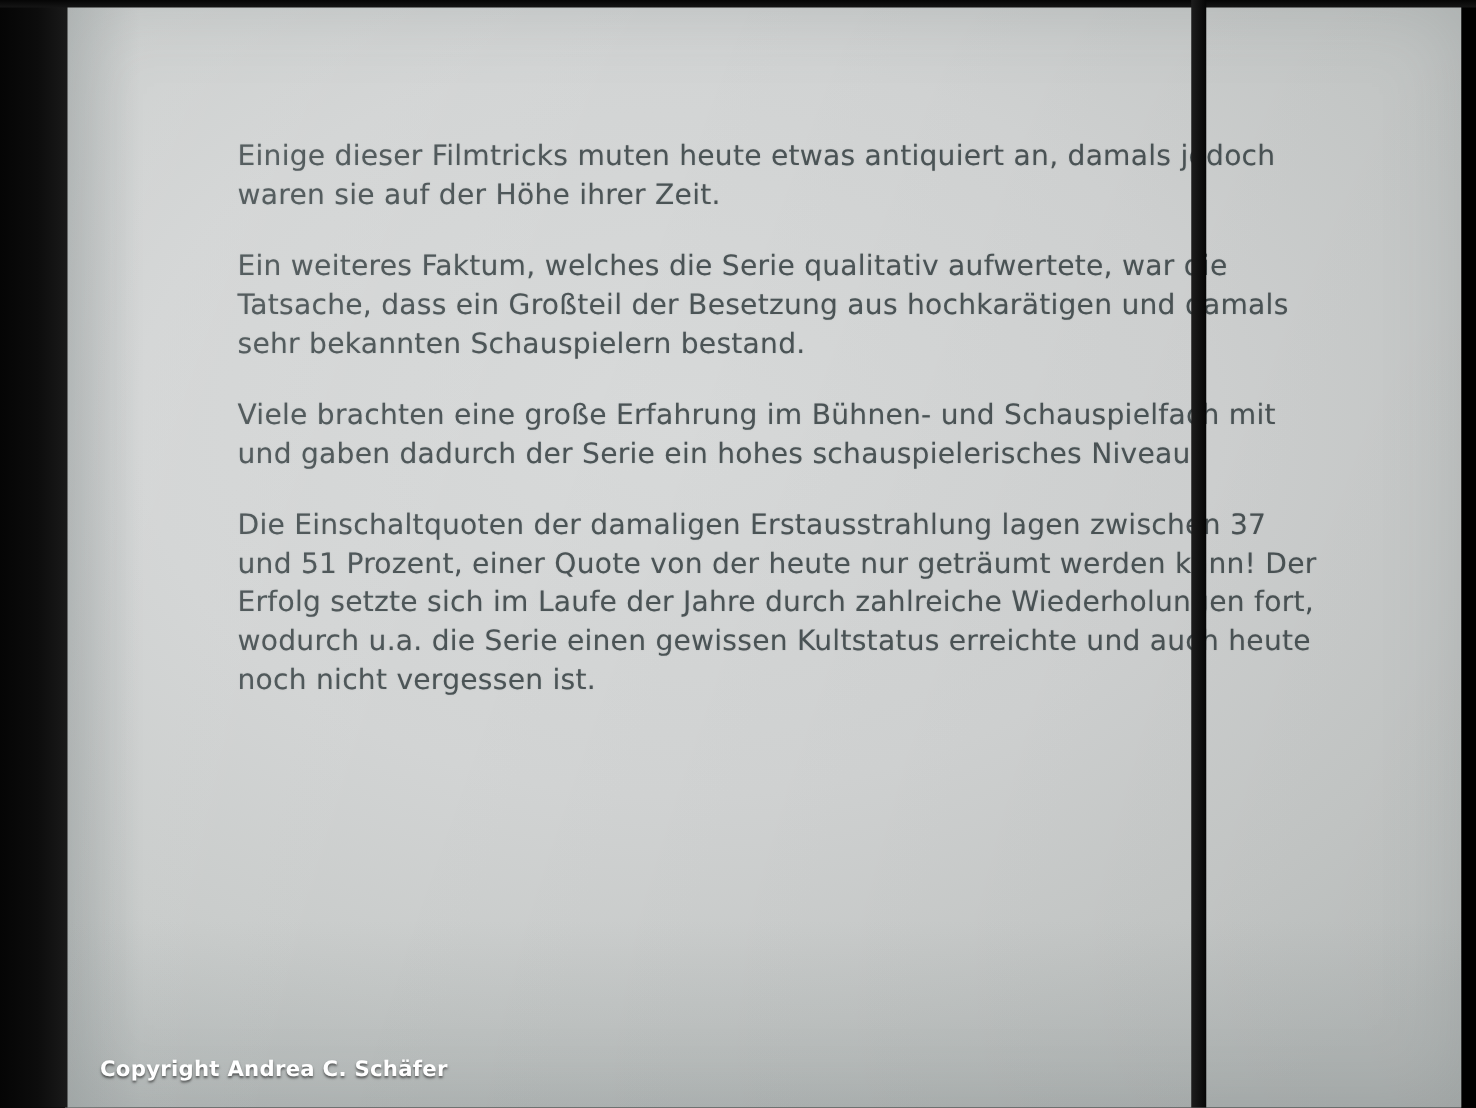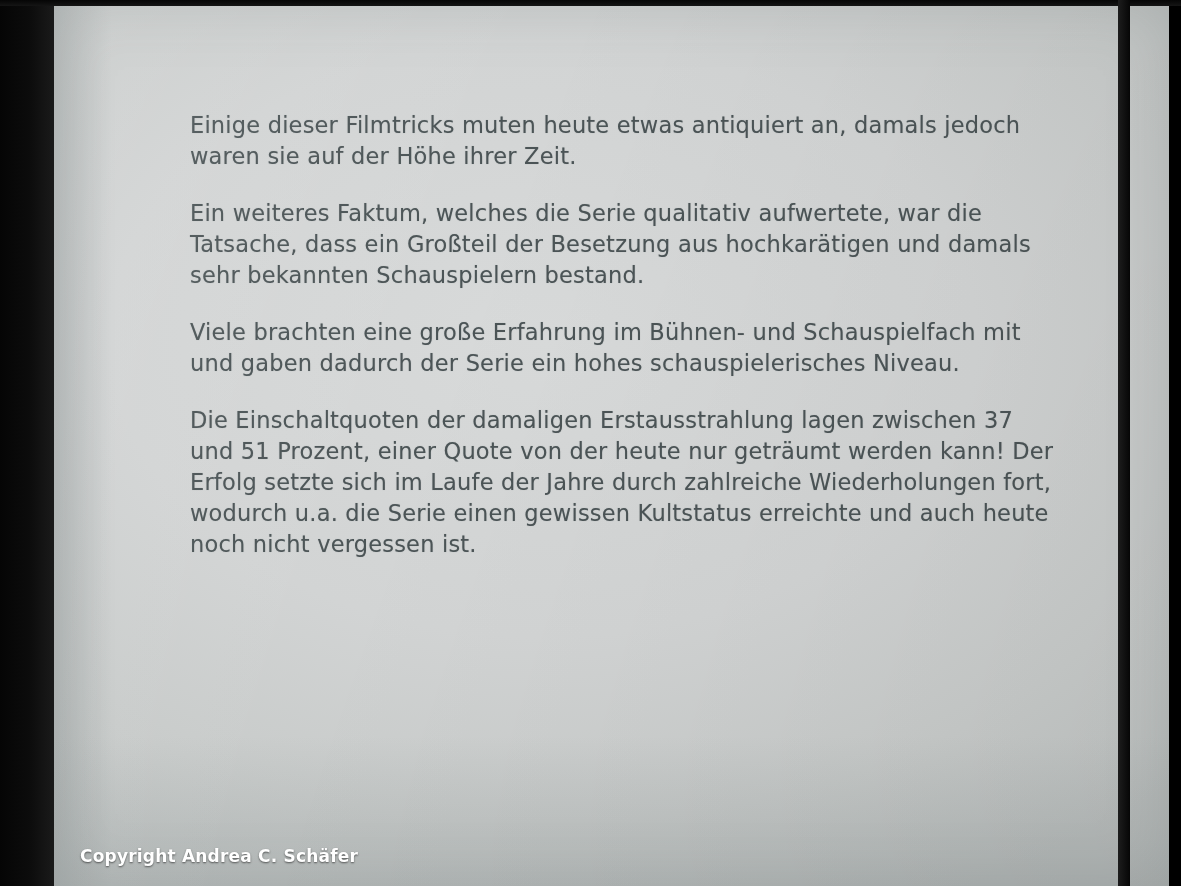--- a/index.html
+++ b/index.html
@@ -9,21 +9,21 @@
   }
   body {
     width: 1181px;
     height: 886px;
     overflow: hidden;
     font-family: "Liberation Sans", sans-serif;
   }
 
   #scene {
     position: relative;
-    width: 1130px;
+    width: 965px;
     height: 886px;
     background: #0a0a0a;
   }
 
   
   .wall-left {
     position: absolute;
     left: 0; top: 0;
     width: 54px; height: 886px;
     background: linear-gradient(90deg, #050505 0%, #0c0c0c 55%, #1a1a1a 100%);

